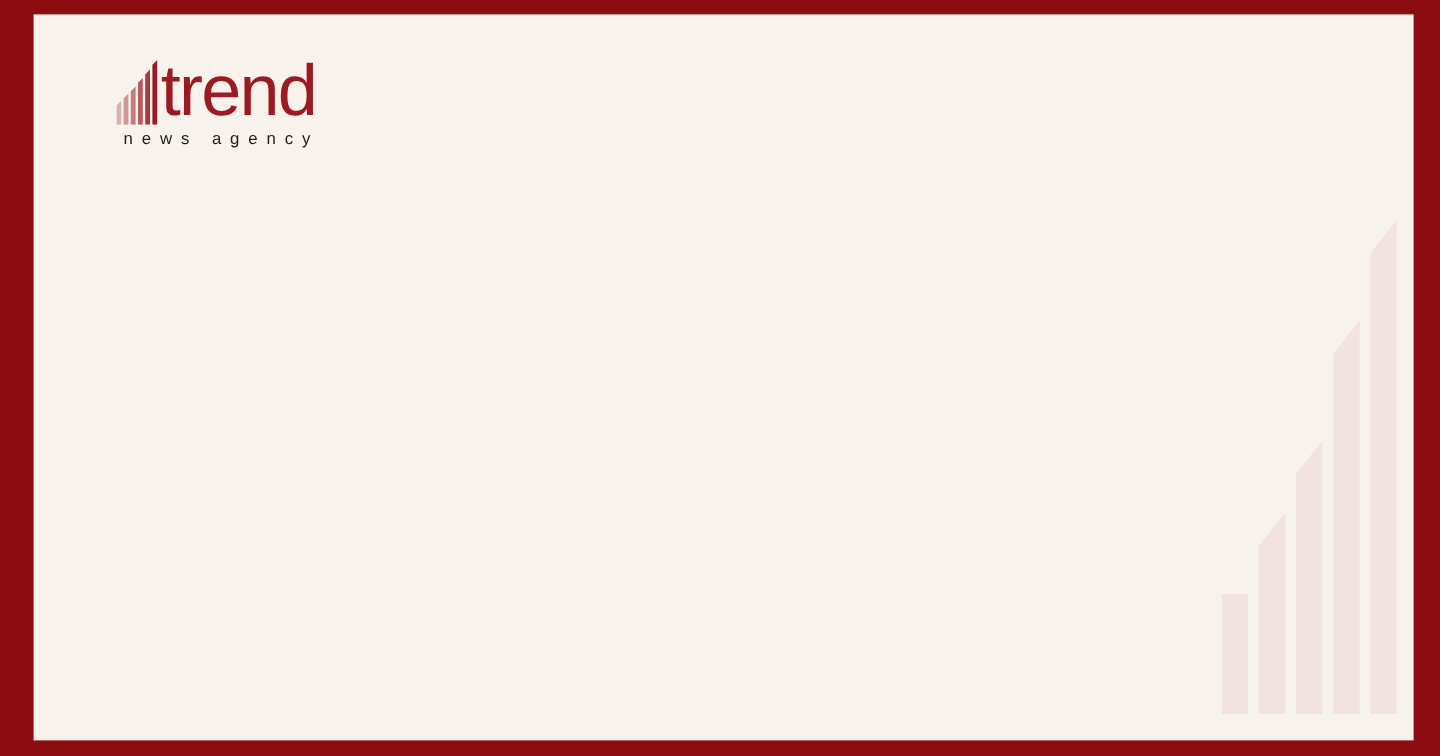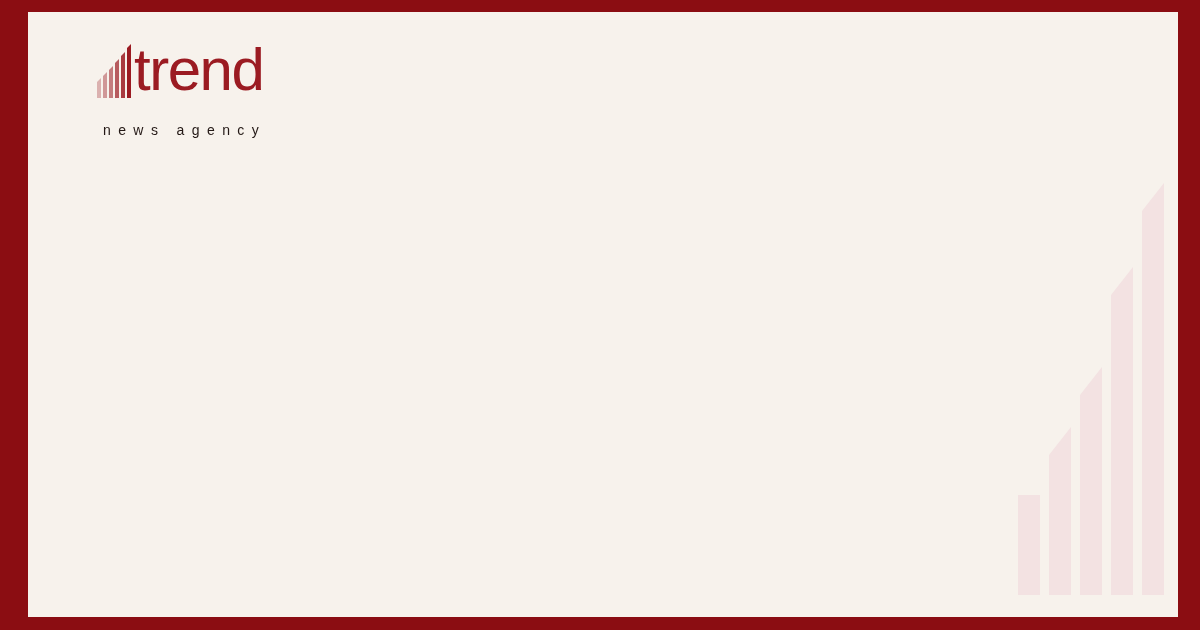--- a/index.html
+++ b/index.html
@@ -51,39 +51,40 @@
 
   
   .logo {
     position: absolute;
     left: 69px;
     top: 30px;
     width: 240px;
   }
   .logo-main {
     display: flex;
+    align-items: flex-end;
     height: 62px;
   }
   .logo-mark {
     display: block;
     width: 36px;
     height: 56px;
     margin-right: 1px;
   }
   .logo-word {
     font-family: "Liberation Sans", sans-serif;
     font-size: 60px;
     line-height: 56px;
     font-weight: 400;
     letter-spacing: -1.5px;
     color: #9B1B22;
     white-space: nowrap;
   }
   .logo-sub {
-    margin-top: 18px;
+    margin-top: 3px;
     margin-left: 6px;
     font-family: "Liberation Sans", sans-serif;
     font-size: 14px;
     font-weight: 400;
     letter-spacing: 7.4px;
     color: #231815;
     white-space: nowrap;
   }
 
   

